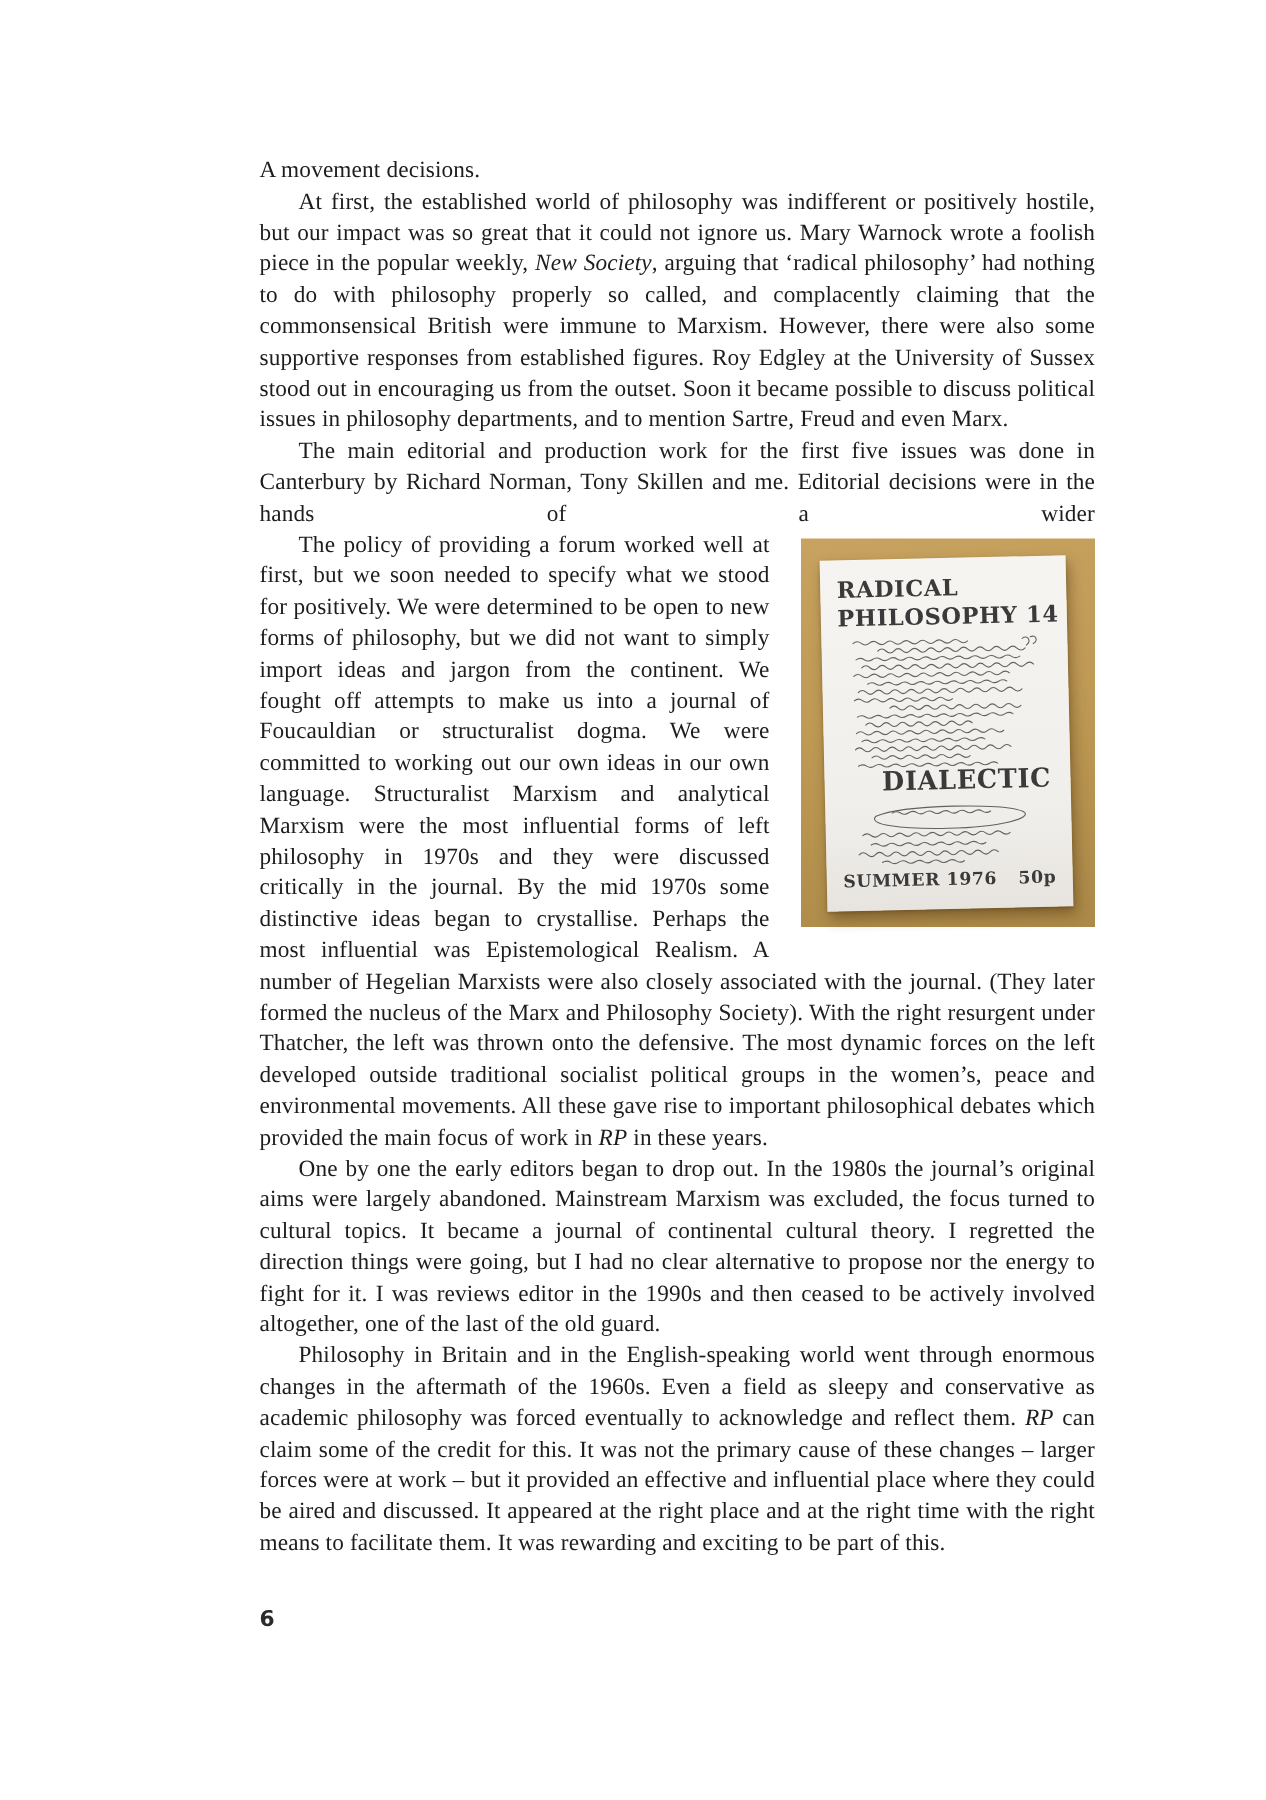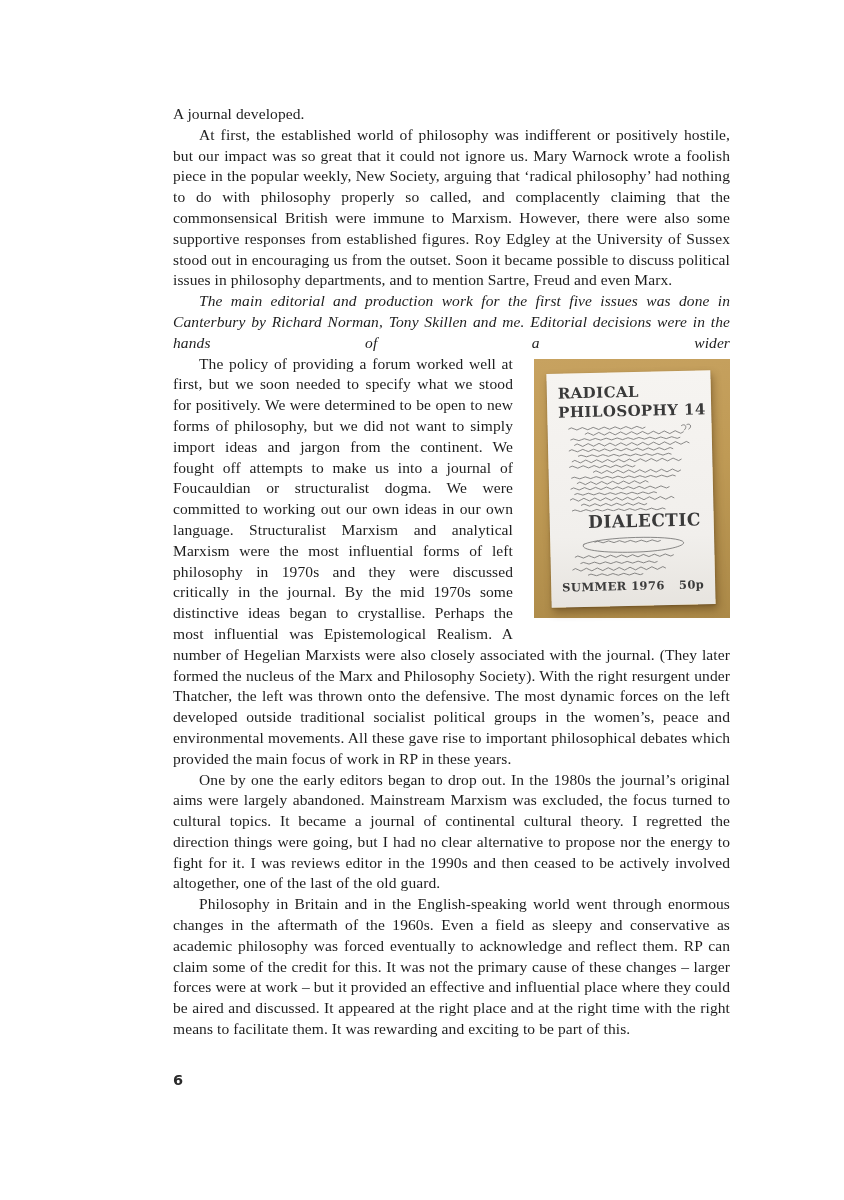--- a/index.html
+++ b/index.html
@@ -7,22 +7,22 @@
     position:relative; width:844px; height:1200px; background:#ffffff;
     font-family:"Liberation Serif", serif; overflow:hidden;
   }
   .content {
     position:absolute; left:173px; top:104px; width:557px;
     font-size:15.5px; line-height:20.8px; color:#1d1d1d;
     text-align:justify; letter-spacing:0.1px;
   }
   .content p { margin:0; }
   .indent { text-indent:26px; }
-  .jlast { text-align-last:justify;font-style:italic; }
-  .it { }
+  .jlast { text-align-last:justify; }
+  .it { font-style:italic; }
 
   
   .photo-fig {
     float:right; width:196px; height:259px; margin:5px 0 16px 21px;
     background:linear-gradient(170deg, #c7a260 0%, #bf9a55 45%, #ab8948 100%);
     position:relative;
   }
   .cover {
     position:absolute; left:15px; top:13px; width:164px; height:234px;
     background:linear-gradient(180deg, #f6f4f1 0%, #f1efec 70%, #e7e4df 100%);
@@ -51,21 +51,21 @@
     margin-top:30px; font-family:"DejaVu Sans", sans-serif; font-weight:bold;
     font-size:14.5px; color:#2b2b2b; text-align:left; text-align-last:left;
   }
 </style>
 </head>
 <body>
 
 <div class="page">
   <div class="content">
 
-    <p class="para">A journal developed.</p>
+    <p class="para">A movement decisions.</p>
 
     <p class="para indent"><span>At first, the established world of philosophy was indifferent or positively hostile, but our impact was so great that it could not ignore us. Mary Warnock wrote a foolish piece in the popular weekly, </span><span class="it">New Society</span><span>, arguing that ‘radical philosophy’ had nothing to do with philosophy properly so called, and complacently claiming that the commonsensical British were immune to Marxism. However, there were also some supportive responses from established figures. Roy Edgley at the University of Sussex stood out in encouraging us from the outset. Soon it became possible to discuss political issues in philosophy departments, and to mention Sartre, Freud and even Marx.</span></p>
 
     <p class="para indent jlast">The main editorial and production work for the first five issues was done in Canterbury by Richard Norman, Tony Skillen and me. Editorial decisions were in the hands of a wider</p>
 
     <figure class="photo-fig">
       <div class="cover">
         <div class="mast-line">RADICAL</div>
         <div class="mast-line">PHILOSOPHY 14</div>
 

